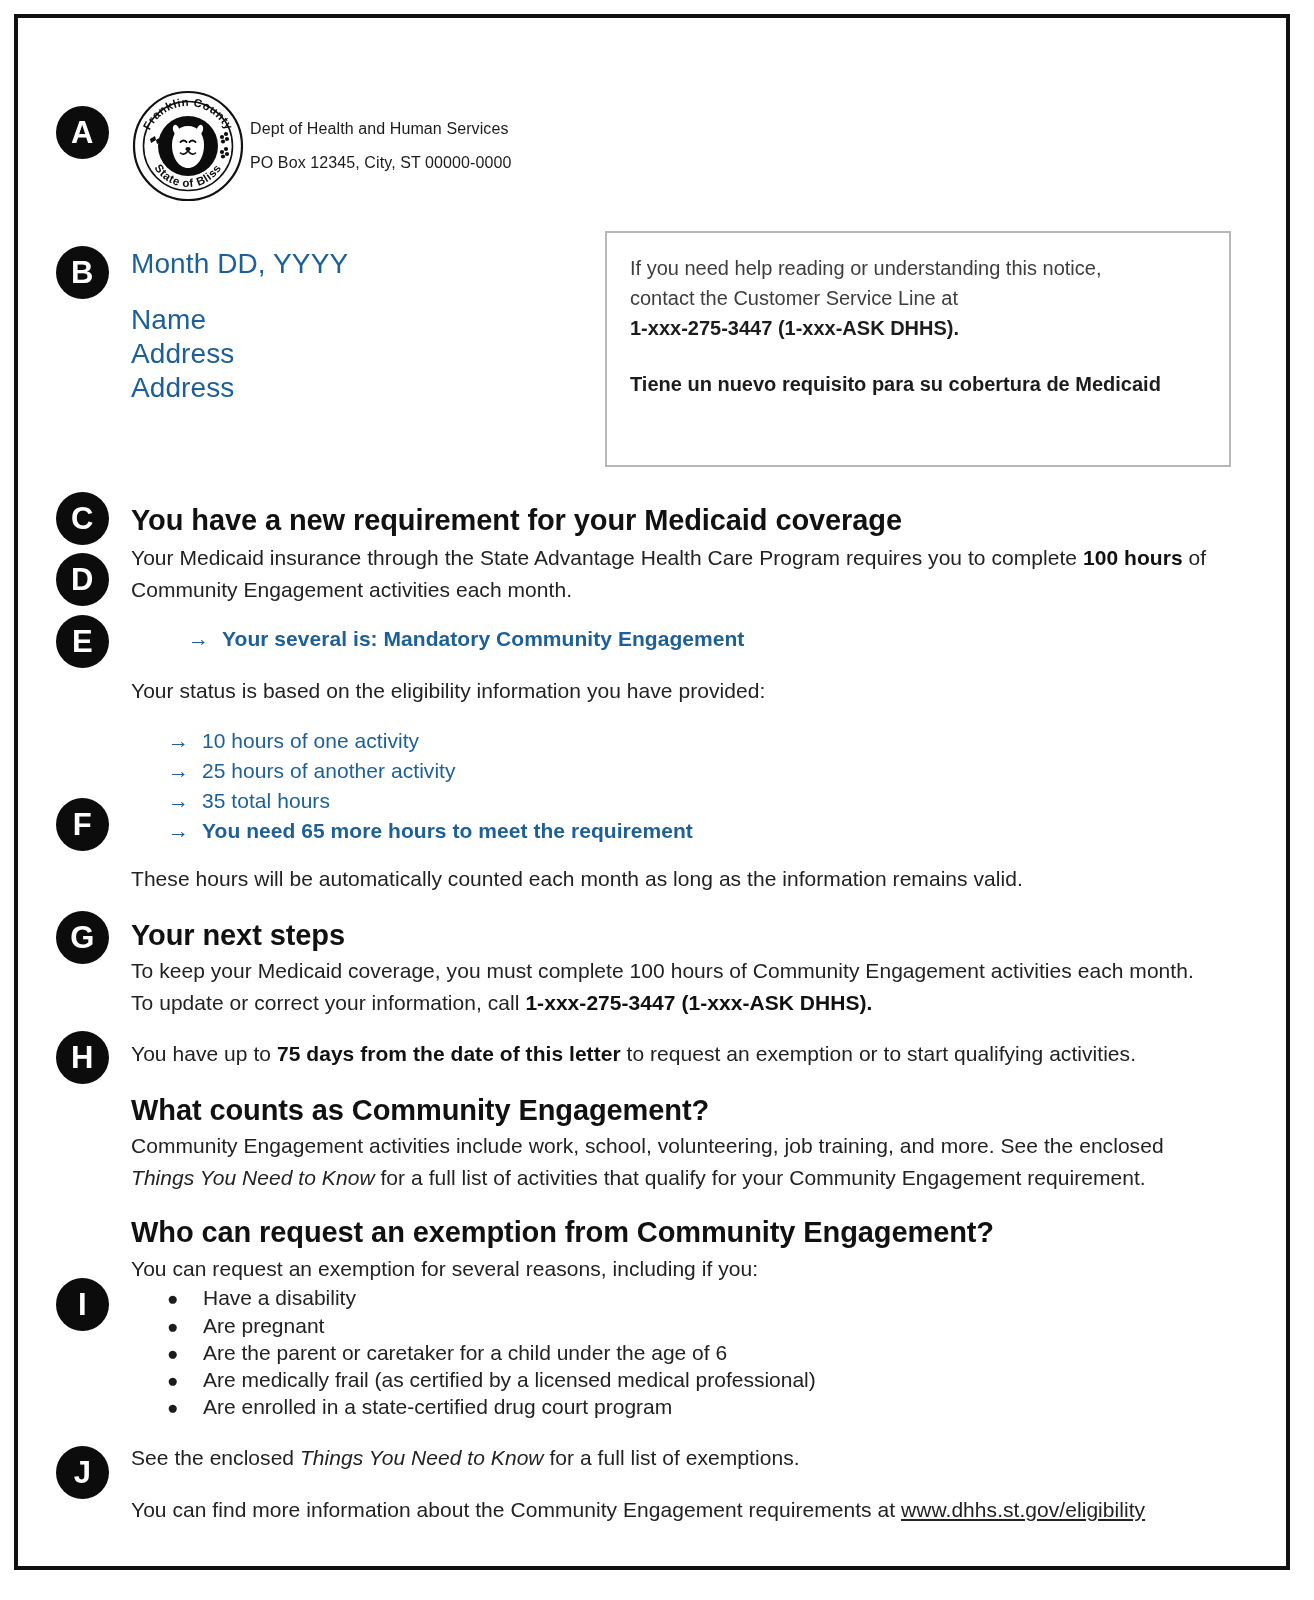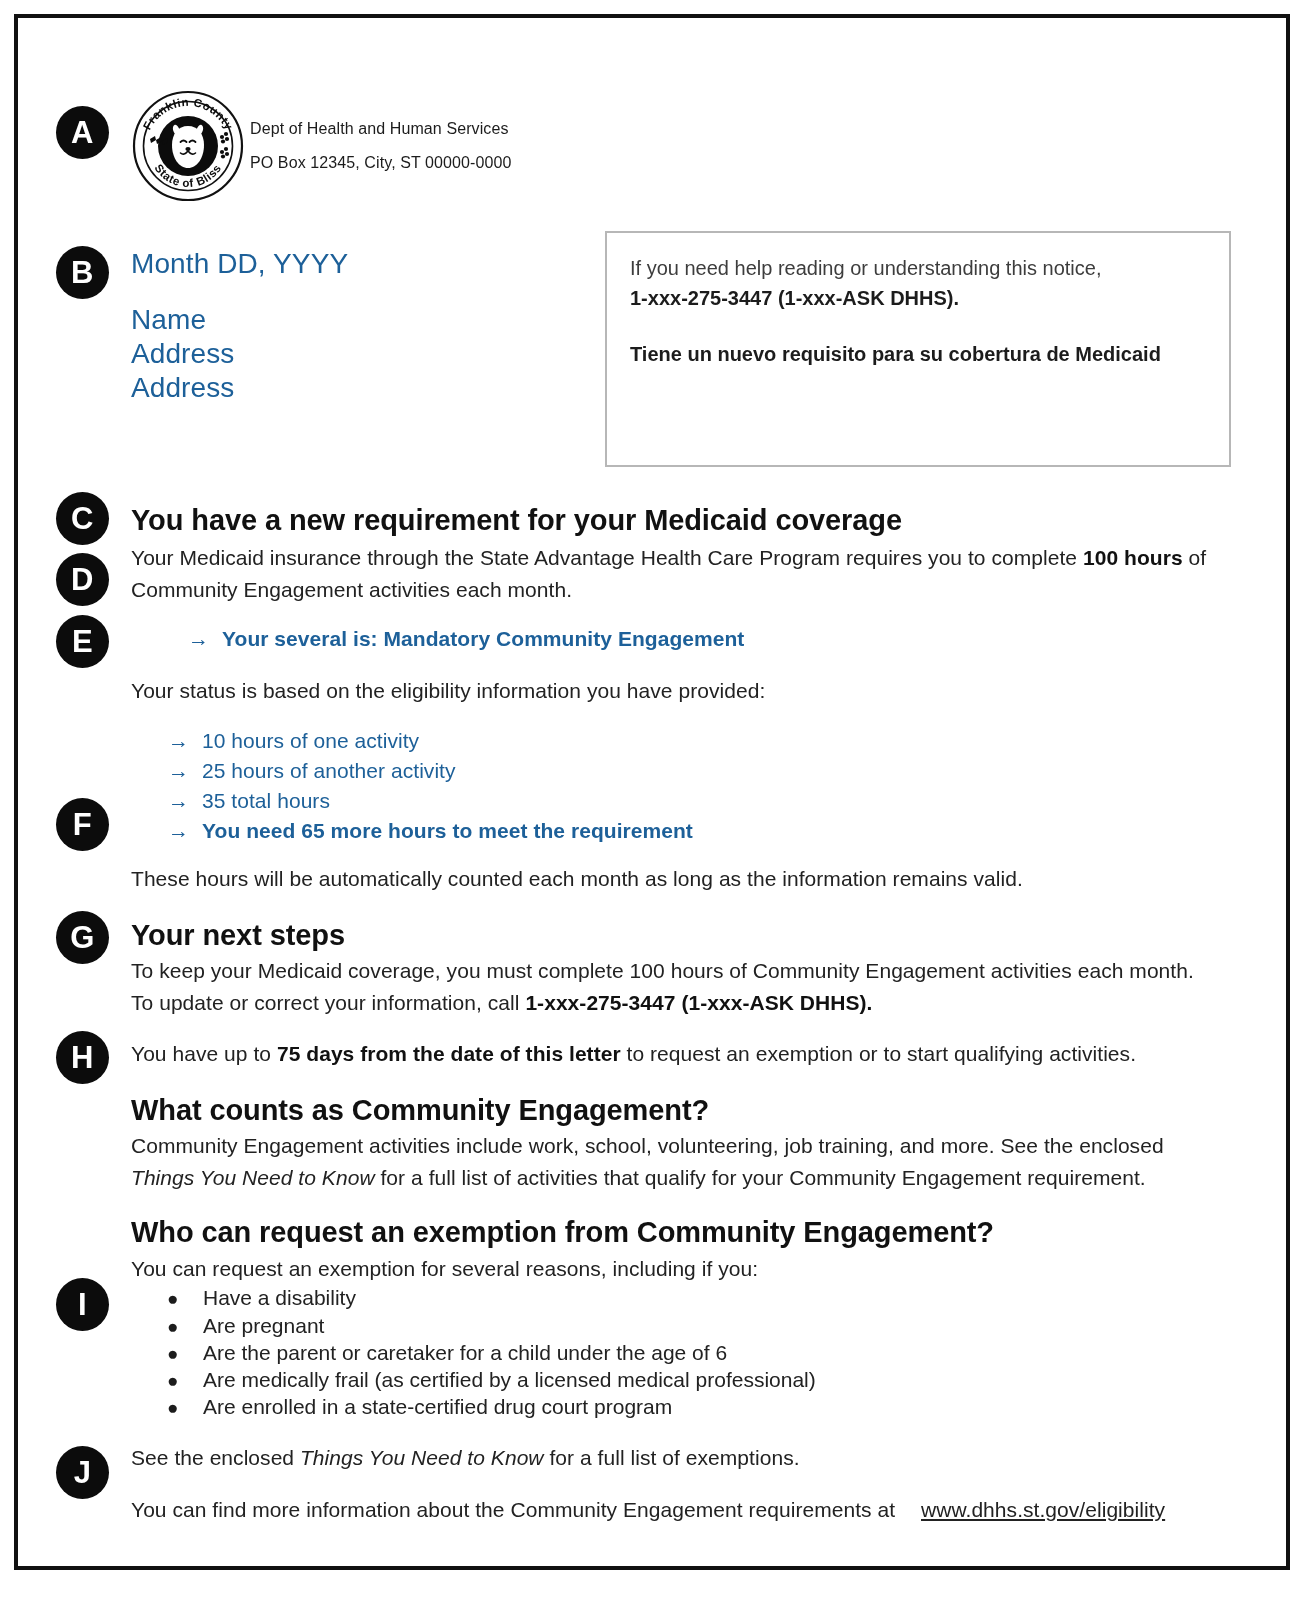--- a/index.html
+++ b/index.html
@@ -154,21 +154,21 @@
     line-height: 28px;
     color: #222222;
   }
   .dot-row .dot {
     width: 36px;
     flex: none;
     font-size: 19px;
     color: #1c1c1c;
   }
 
-  .ul-link { text-decoration: underline; margin-left: 20px; }
+  .ul-link { text-decoration: underline; }
 </style>
 </head>
 <body>
 
 <div class="page">
 
   <div class="marker m-a">A</div>
   <div class="marker m-b">B</div>
   <div class="marker m-c">C</div>
   <div class="marker m-d">D</div>
@@ -222,20 +222,21 @@
 
   <div class="addr-block">
     <div class="addr-date">Month DD, YYYY</div>
     <div class="addr-line">Name</div>
     <div class="addr-line">Address</div>
     <div class="addr-line">Address</div>
   </div>
 
   <div class="help-box">
     <p>If you need help reading or understanding this notice,</p>
+    <p>contact the Customer Service Line at</p>
     <p><b>1-xxx-275-3447 (1-xxx-ASK DHHS).</b></p>
     <div class="gap"></div>
     <p>
         <span class="es-head">Tiene un nuevo requisito para su cobertura de Medicaid</span>
       </p>
   </div>
 
   <div class="content">
 
     <h2 class="sec" style="top:486px; left:0; width:1090px;">You have a new requirement for your Medicaid coverage</h2>

